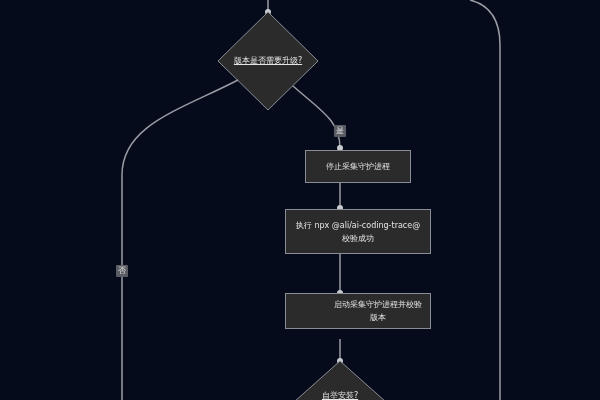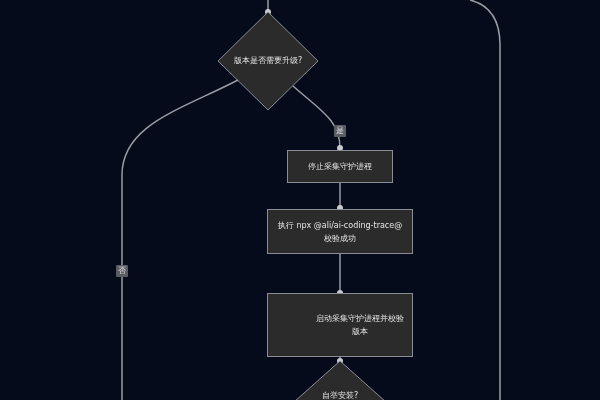--- a/index.html
+++ b/index.html
@@ -1,19 +1,19 @@
 <!DOCTYPE html>
 <html><head>
 <meta charset="utf-8">
 <style>
   html, body { margin:0; padding:0; }
   body { width:600px; height:400px; background:#050b1b; overflow:hidden; position:relative; font-family:"DejaVu Sans", sans-serif; }
   svg.edges { position:absolute; left:0; top:0; width:600px; height:400px; }
-  .node { position:absolute; box-sizing:border-box; background:#2b2b2b; border:1px solid #8a8d96; color:#e6e6e6; font-size:8px; line-height:13px; display:flex; align-items:center; justify-content:center; text-align:center; padding:0 8px; }
-  .diamond-label { position:absolute; color:#e6e6e6; font-size:8px; text-align:center; white-space:nowrap; }
+  .node { position:absolute; box-sizing:border-box; background:#2b2b2b; border:1px solid #8a8d96; color:#e6e6e6; font-size:8px; line-height:13px; display:flex; align-items:center; justify-content:center; text-align:center; padding:0 8px;margin-left:18px; }
+  .diamond-label { position:absolute; color:#e6e6e6; font-size:8px; text-align:center; white-space:nowrap;text-decoration:underline; }
   .edge-label { position:absolute; background:#5a5c63; color:#e0e0e0; font-size:8px; line-height:10px; padding:1px 2px; border-radius:1px; }
 </style>
 </head>
 <body>
 
 <svg class="edges" viewBox="0 0 600 400">
   <defs>
     <marker id="arr" markerWidth="6" markerHeight="6" refX="3" refY="3" orient="auto">
       <circle cx="3" cy="3" r="2" fill="#c8cad0"></circle>
     </marker>
@@ -40,15 +40,15 @@
 
 <div class="diamond-label" style="left:218px; top:55px; width:100px;">版本是否需要升级?</div>
 
 <div class="edge-label" style="left:334px; top:125px;">是</div>
 <div class="edge-label" style="left:116px; top:265px;">否</div>
 
 <div class="node" style="left:287px; top:150px; width:106px; height:33px;">停止采集守护进程</div>
 
 <div class="node" style="left:267px; top:209px; width:146px; height:45px;">执行 npx @ali/ai-coding-trace@ 校验成功</div>
 
-<div class="node" style="left:267px; top:293px; width:146px; height:64px;padding-left:48px;">启动采集守护进程并校验版本</div>
+<div class="node" style="left:267px; top:293px; width:146px; height:36px;padding-left:48px;">启动采集守护进程并校验版本</div>
 
 <div class="diamond-label" style="left:300px; top:390px; width:80px;">自举安装?</div>
 
 </body></html>

